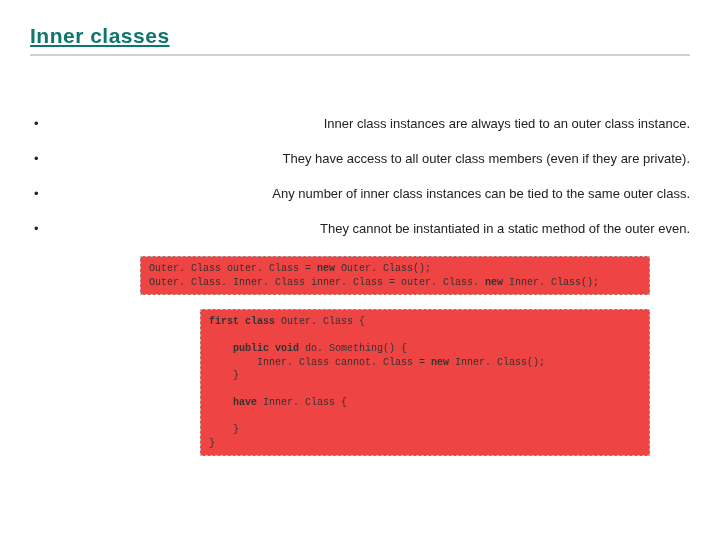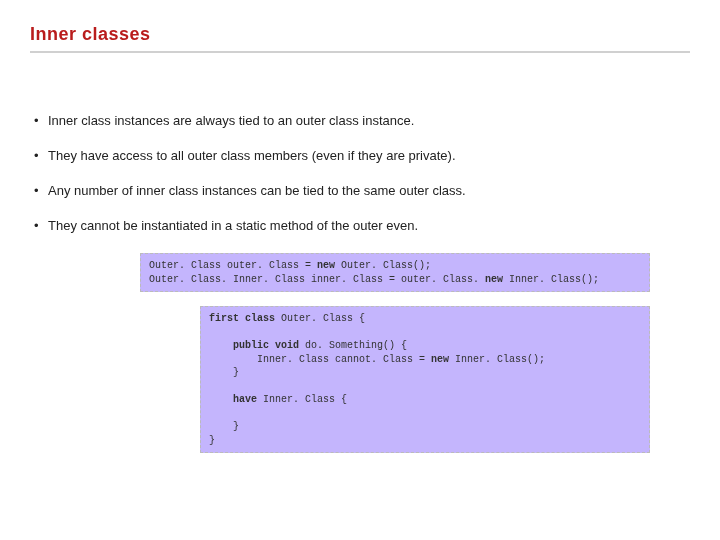--- a/index.html
+++ b/index.html
@@ -6,53 +6,55 @@
   body {
     width: 720px;
     height: 540px;
     background: #ffffff;
     font-family: Verdana, Geneva, sans-serif;
     color: #333;
     padding: 24px 30px;
     position: relative;
   }
   .title {
-    font-size: 18px;
+    font-size: 21px;
     font-weight: bold;
-    color: #b91c1c;
+    color: #0f766e;
     margin-bottom: 6px;
     letter-spacing: 0.5px;
+    text-decoration: underline;
   }
   .title-underline {
     height: 2px;
     background: #d0d0d0;
     width: 100%;
     margin-bottom: 60px;
   }
   .bullets {
     list-style: none;
     padding-left: 4px;
+    text-align: right;
   }
   .bullets li {
     font-size: 13px;
     color: #222;
     margin-bottom: 20px;
     padding-left: 14px;
     position: relative;
   }
   .bullets li::before {
     content: "•";
     position: absolute;
     left: 0;
     top: 0;
     color: #222;
   }
   .code-box {
     border: 1px dashed #bbb;
-    background: #c4b5fd;
+    background: #ef4444;
     font-family: "Courier New", Courier, monospace;
     font-size: 10px;
     line-height: 1.35;
     padding: 5px 8px;
     color: #333;
     white-space: pre;
   }
   .code-box-1 {
     margin: 12px 40px 14px 110px;
   }

